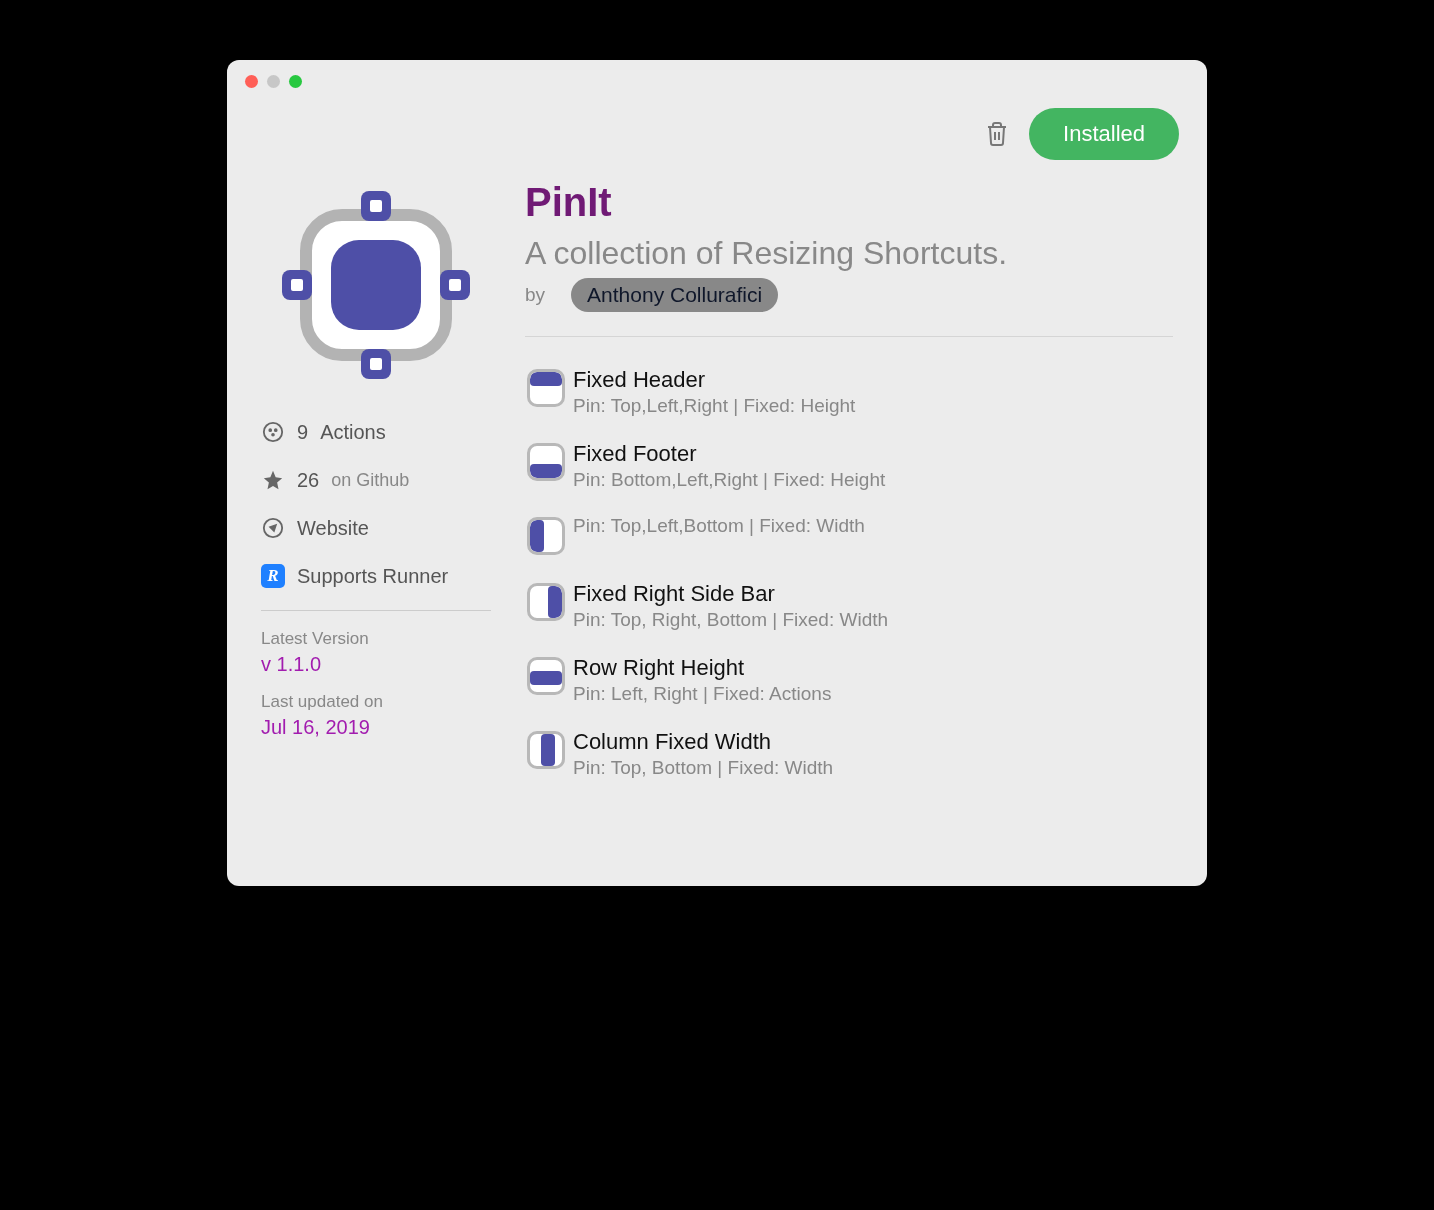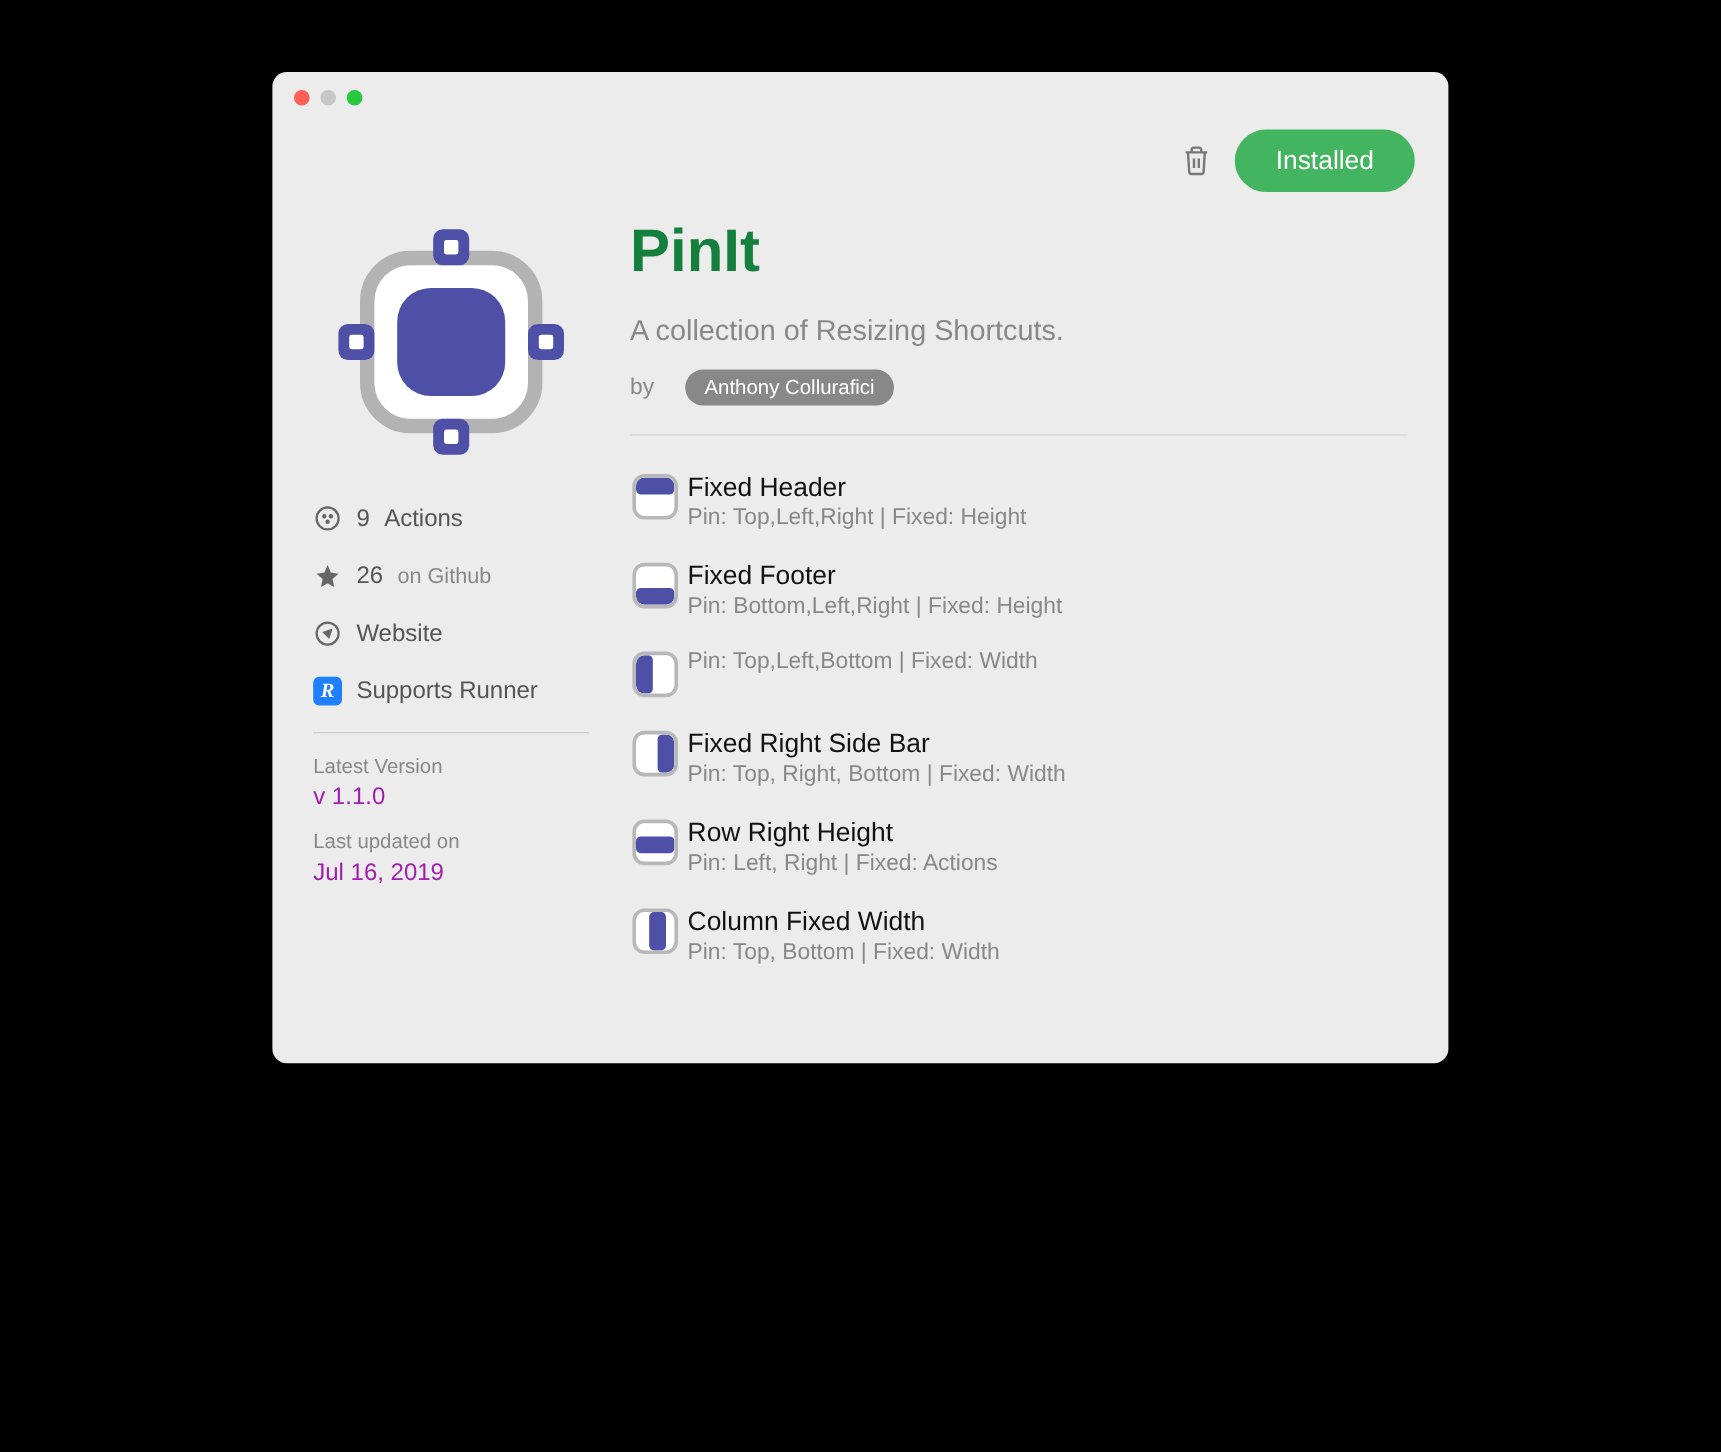--- a/index.html
+++ b/index.html
@@ -90,27 +90,27 @@
 .divider { border: none; border-top: 1px solid #ccc; margin: 10px 0; }
 .version-block { padding: 8px 0; }
 .version-label { color: #888; font-size: 17px; margin-bottom: 4px;}
 .version-value { color: #a21caf; font-size: 20px; font-weight: 500;}
 
 .main {
   flex: 1;
   overflow: hidden;
   display:flex; flex-direction:column;
 }
-.title { font-size: 50px; font-weight: 700; color: #15803d; margin-bottom: 24px; }
-.desc { font-size: 24px; color: #888; margin-bottom: 18px; }
+.title { font-size: 40px; font-weight: 700; color: #701a75; margin-bottom: 10px; }
+.desc { font-size: 32px; color: #888; margin-bottom: 6px; }
 .byline { display:flex; align-items:center; gap:26px; margin-bottom:24px;}
 .by-label { color:#888; font-size:19px; }
 .author-pill {
-  background:#888; color:#ffffff; padding:5px 16px;
-  border-radius:20px; font-size:17px;
+  background:#888; color:#0f172a; padding:5px 16px;
+  border-radius:20px; font-size:21px;
 }
 .main-divider { border:none; border-top:1px solid #d5d5d5; margin-bottom: 18px;}
 
 .actions-list {
   flex:1; overflow:hidden;
 }
 .action-item {
   display:flex; align-items:flex-start; gap:6px;
   padding: 12px 0;
 }

